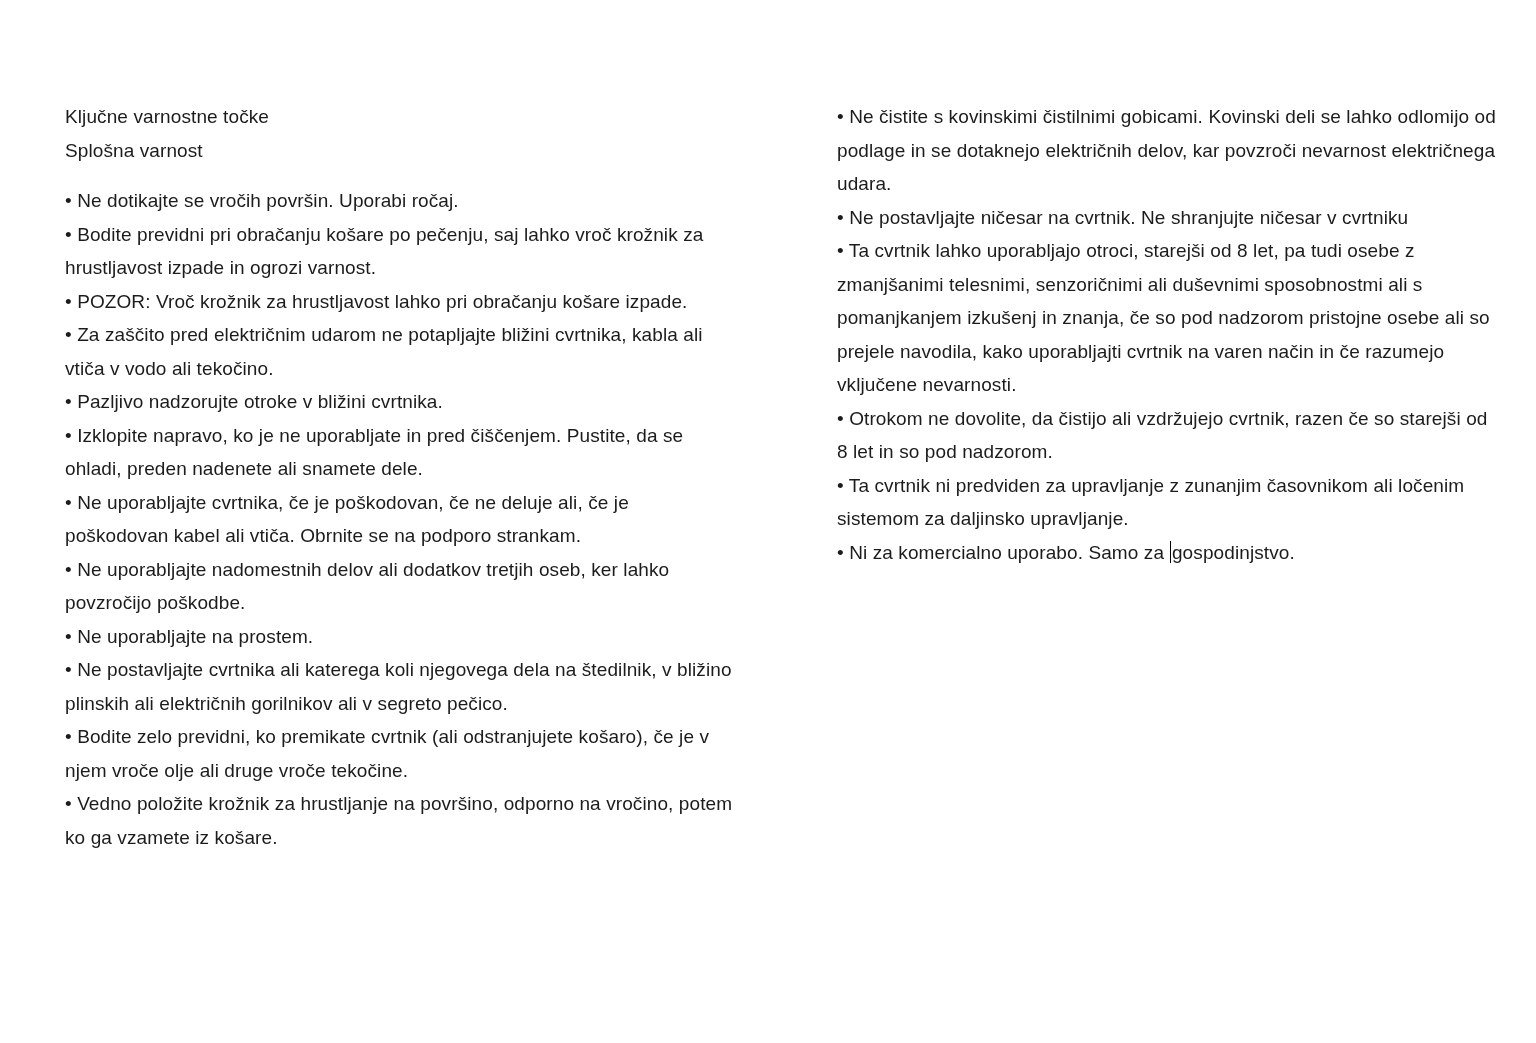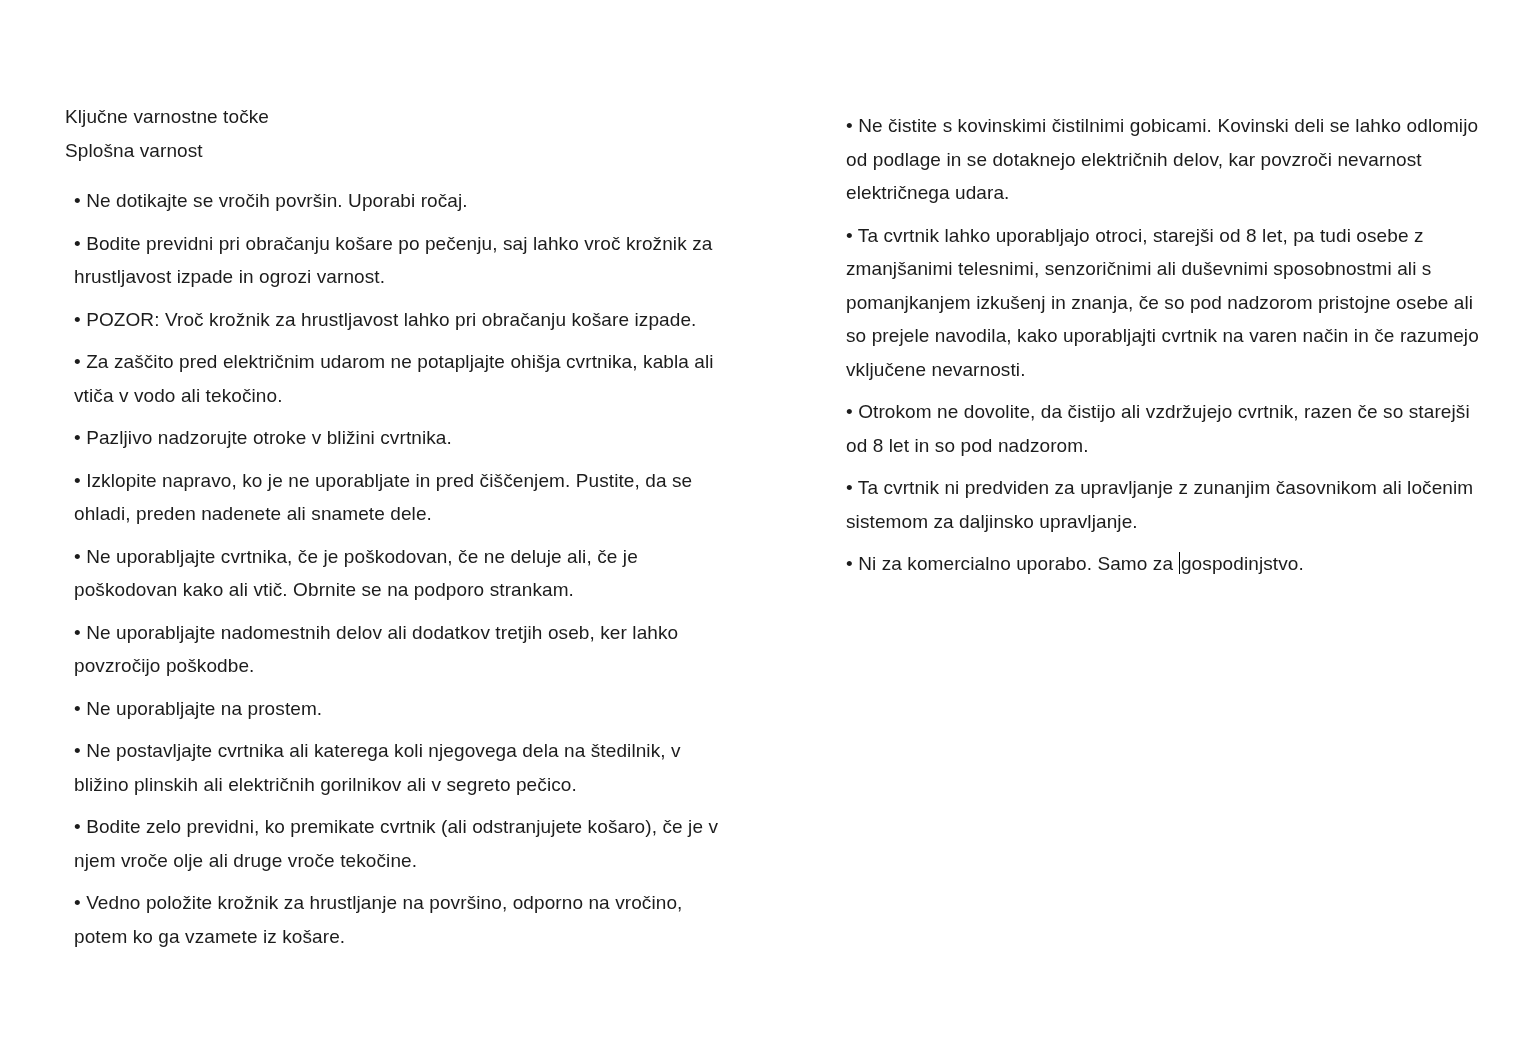--- a/index.html
+++ b/index.html
@@ -36,21 +36,21 @@
   .heading-block {
     margin: 0 0 17px 0;
   }
   .heading-line {
     margin: 0;
     font-size: 19px;
     line-height: 33.5px;
     font-weight: 400;
   }
   p.bullet-item {
-    margin: 9px;
+    margin: 0;
     white-space: pre-wrap;
   }
   .pre { white-space: pre-wrap; }
   .caret {
     display: inline-block;
     width: 1.5px;
     height: 22px;
     background: #000000;
     vertical-align: -4px;
     margin: 0 0.5px;
@@ -62,32 +62,33 @@
 <div class="page">
 
   <div class="column left">
     <div class="heading-block">
       <p class="heading-line">Ključne varnostne točke</p>
       <p class="heading-line">Splošna varnost</p>
     </div>
     <p class="bullet-item">• Ne dotikajte se vročih površin. Uporabi ročaj.</p>
     <p class="bullet-item">• Bodite previdni pri obračanju košare po pečenju, saj lahko vroč krožnik za hrustljavost izpade in ogrozi varnost.</p>
     <p class="bullet-item">• POZOR: Vroč krožnik za hrustljavost lahko pri obračanju košare izpade.</p>
-    <p class="bullet-item">• Za zaščito pred električnim udarom ne potapljajte ohišja cvrtnika, kabla ali vtiča v vodo ali tekočino.</p>
+    <p class="bullet-item">• Za zaščito pred električnim udarom ne potapljajte bližini cvrtnika, kabla ali vtiča v vodo ali tekočino.</p>
     <p class="bullet-item">• Pazljivo nadzorujte otroke v bližini cvrtnika.</p>
     <p class="bullet-item">• Izklopite napravo, ko je ne uporabljate in pred čiščenjem. Pustite, da se ohladi, preden nadenete ali snamete dele.</p>
-    <p class="bullet-item">• Ne uporabljajte cvrtnika, če je poškodovan, če ne deluje ali, če je poškodovan kako ali vtič. Obrnite se na podporo strankam.</p>
+    <p class="bullet-item">• Ne uporabljajte cvrtnika, če je poškodovan, če ne deluje ali, če je poškodovan kabel ali vtiča. Obrnite se na podporo strankam.</p>
     <p class="bullet-item">• Ne uporabljajte nadomestnih delov ali dodatkov tretjih oseb, ker lahko povzročijo poškodbe.</p>
     <p class="bullet-item">• Ne uporabljajte na prostem.</p>
     <p class="bullet-item">• Ne postavljajte cvrtnika ali katerega koli njegovega dela na štedilnik, v bližino plinskih ali električnih gorilnikov ali v segreto pečico.</p>
     <p class="bullet-item">• Bodite zelo previdni, ko premikate cvrtnik (ali odstranjujete košaro), če je v njem vroče olje ali druge vroče tekočine.</p>
     <p class="bullet-item">• Vedno položite krožnik za hrustljanje na površino, odporno na vročino, potem ko ga vzamete iz košare.</p>
   </div>
 
   <div class="column right">
     <p class="bullet-item">• Ne čistite s kovinskimi čistilnimi gobicami. Kovinski deli se lahko odlomijo od podlage in se dotaknejo električnih delov, kar povzroči nevarnost električnega udara.</p>
+    <p class="bullet-item">• Ne postavljajte ničesar na cvrtnik. Ne shranjujte ničesar v cvrtniku</p>
     <p class="bullet-item">• Ta cvrtnik lahko uporabljajo otroci, starejši od 8 let, pa tudi osebe z zmanjšanimi telesnimi, senzoričnimi ali duševnimi sposobnostmi ali s pomanjkanjem izkušenj in znanja, če so pod nadzorom pristojne osebe ali so prejele navodila, kako uporabljajti cvrtnik na varen način in če razumejo vključene nevarnosti.</p>
     <p class="bullet-item">• Otrokom ne dovolite, da čistijo ali vzdržujejo cvrtnik, razen če so starejši od 8 let in so pod nadzorom.</p>
     <p class="bullet-item">• Ta cvrtnik ni predviden za upravljanje z zunanjim časovnikom ali ločenim sistemom za daljinsko upravljanje.</p>
     <p class="bullet-item"><span class="pre">• Ni za komercialno uporabo. Samo za </span><span class="caret"></span><span class="pre">gospodinjstvo.</span></p>
   </div>
 
 </div>
 
 </body></html>

